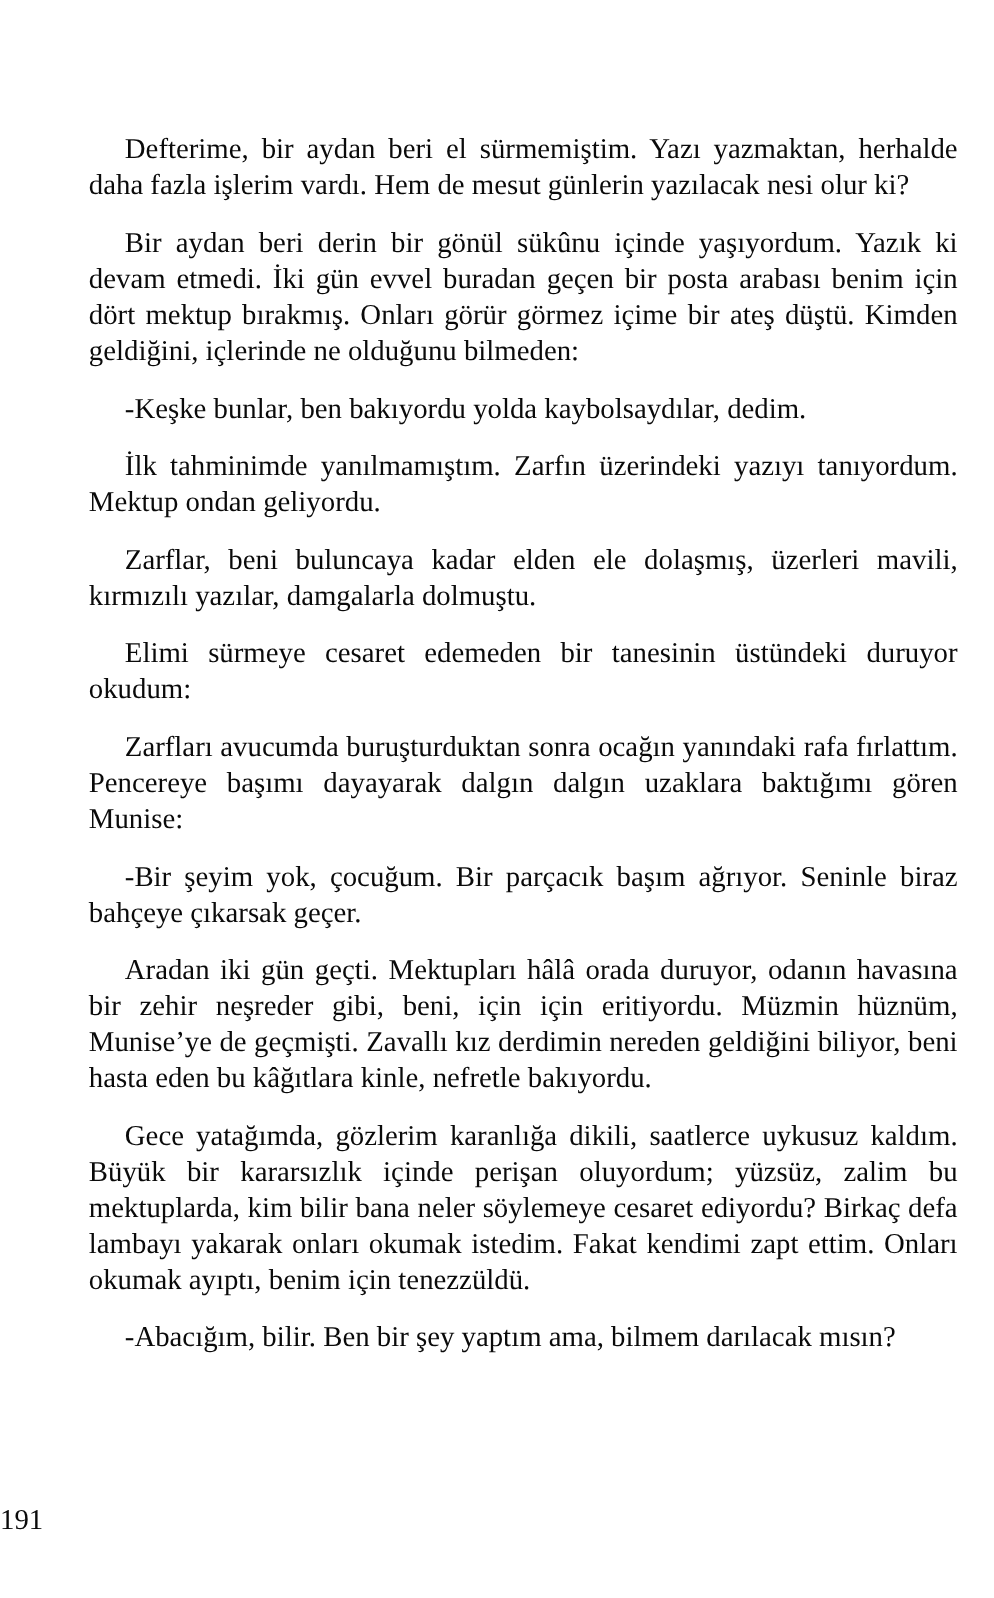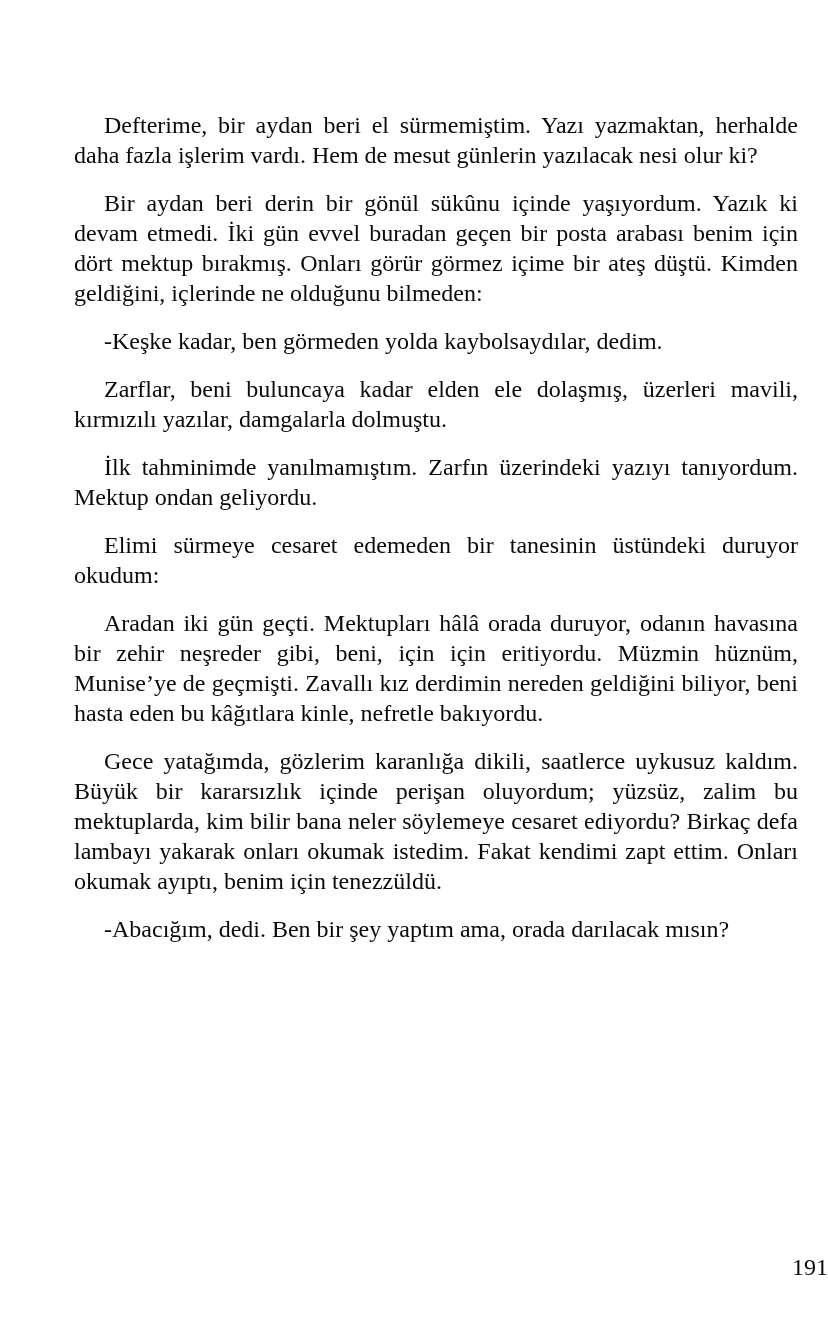--- a/index.html
+++ b/index.html
@@ -32,35 +32,37 @@
   }
   .para {
     margin: 0 0 18px 0;
     text-indent: 30px;
   }
   .page-number {
     position: absolute;
     top: 1252px;
     left: 0;
     width: 100%;
-    text-align: right;
+    text-align: left;
     font-size: 24px;
     line-height: 30px;
     color: #0a0a0a;
   }
 </style>
 </head>
 <body>
 
 <div class="page">
   <div class="text-block">
     <p class="para">Defterime, bir aydan beri el sürmemiştim. Yazı yazmaktan, herhalde daha fazla işlerim vardı. Hem de mesut günlerin yazılacak nesi olur ki?</p>
     <p class="para">Bir aydan beri derin bir gönül sükûnu içinde yaşıyordum. Yazık ki devam etmedi. İki gün evvel buradan geçen bir posta arabası benim için dört mektup bırakmış. Onları görür görmez içime bir ateş düştü. Kimden geldiğini, içlerinde ne olduğunu bilmeden:</p>
-    <p class="para">-Keşke kadar, ben görmeden yolda kaybolsaydılar, dedim.</p>
+    <p class="para">-Keşke bunlar, ben bakıyordu yolda kaybolsaydılar, dedim.</p>
+    <p class="para">İlk tahminimde yanılmamıştım. Zarfın üzerindeki yazıyı tanıyordum. Mektup ondan geliyordu.</p>
     <p class="para">Zarflar, beni buluncaya kadar elden ele dolaşmış, üzerleri mavili, kırmızılı yazılar, damgalarla dolmuştu.</p>
-    <p class="para">İlk tahminimde yanılmamıştım. Zarfın üzerindeki yazıyı tanıyordum. Mektup ondan geliyordu.</p>
     <p class="para">Elimi sürmeye cesaret edemeden bir tanesinin üstündeki duruyor okudum:</p>
+    <p class="para">Zarfları avucumda buruşturduktan sonra ocağın yanındaki rafa fırlattım. Pencereye başımı dayayarak dalgın dalgın uzaklara baktığımı gören Munise:</p>
+    <p class="para">-Bir şeyim yok, çocuğum. Bir parçacık başım ağrıyor. Seninle biraz bahçeye çıkarsak geçer.</p>
     <p class="para">Aradan iki gün geçti. Mektupları hâlâ orada duruyor, odanın havasına bir zehir neşreder gibi, beni, için için eritiyordu. Müzmin hüznüm, Munise’ye de geçmişti. Zavallı kız derdimin nereden geldiğini biliyor, beni hasta eden bu kâğıtlara kinle, nefretle bakıyordu.</p>
     <p class="para">Gece yatağımda, gözlerim karanlığa dikili, saatlerce uykusuz kaldım. Büyük bir kararsızlık içinde perişan oluyordum; yüzsüz, zalim bu mektuplarda, kim bilir bana neler söylemeye cesaret ediyordu? Birkaç defa lambayı yakarak onları okumak istedim. Fakat kendimi zapt ettim. Onları okumak ayıptı, benim için tenezzüldü.</p>
-    <p class="para">-Abacığım, dedi. Ben bir şey yaptım ama, orada darılacak mısın?</p>
+    <p class="para">-Abacığım, bilir. Ben bir şey yaptım ama, bilmem darılacak mısın?</p>
   </div>
   <div class="page-number">191</div>
 </div>
 
 </body></html>

